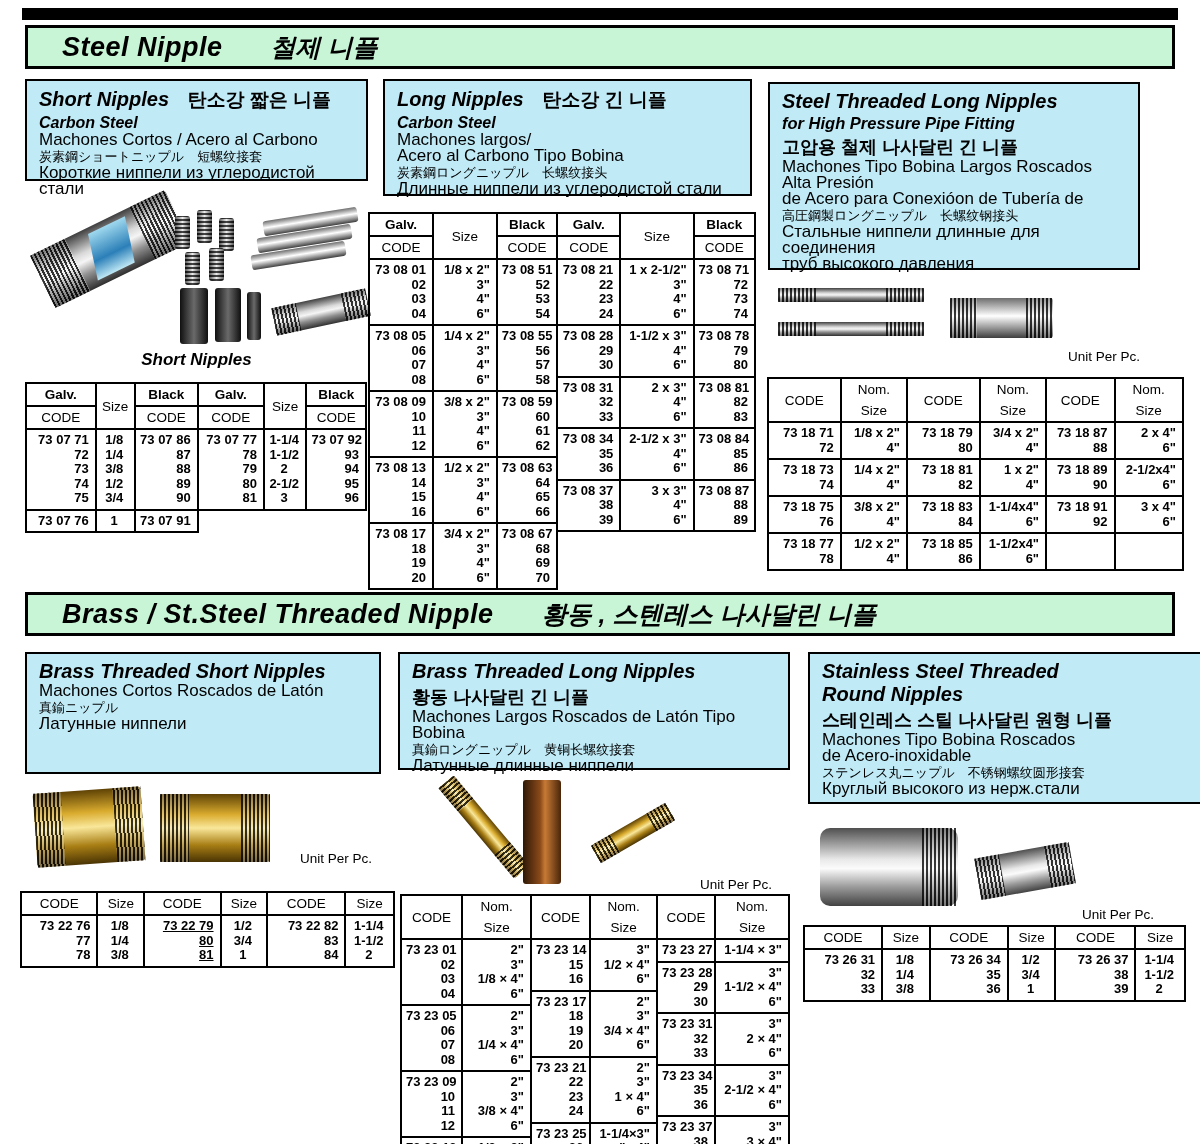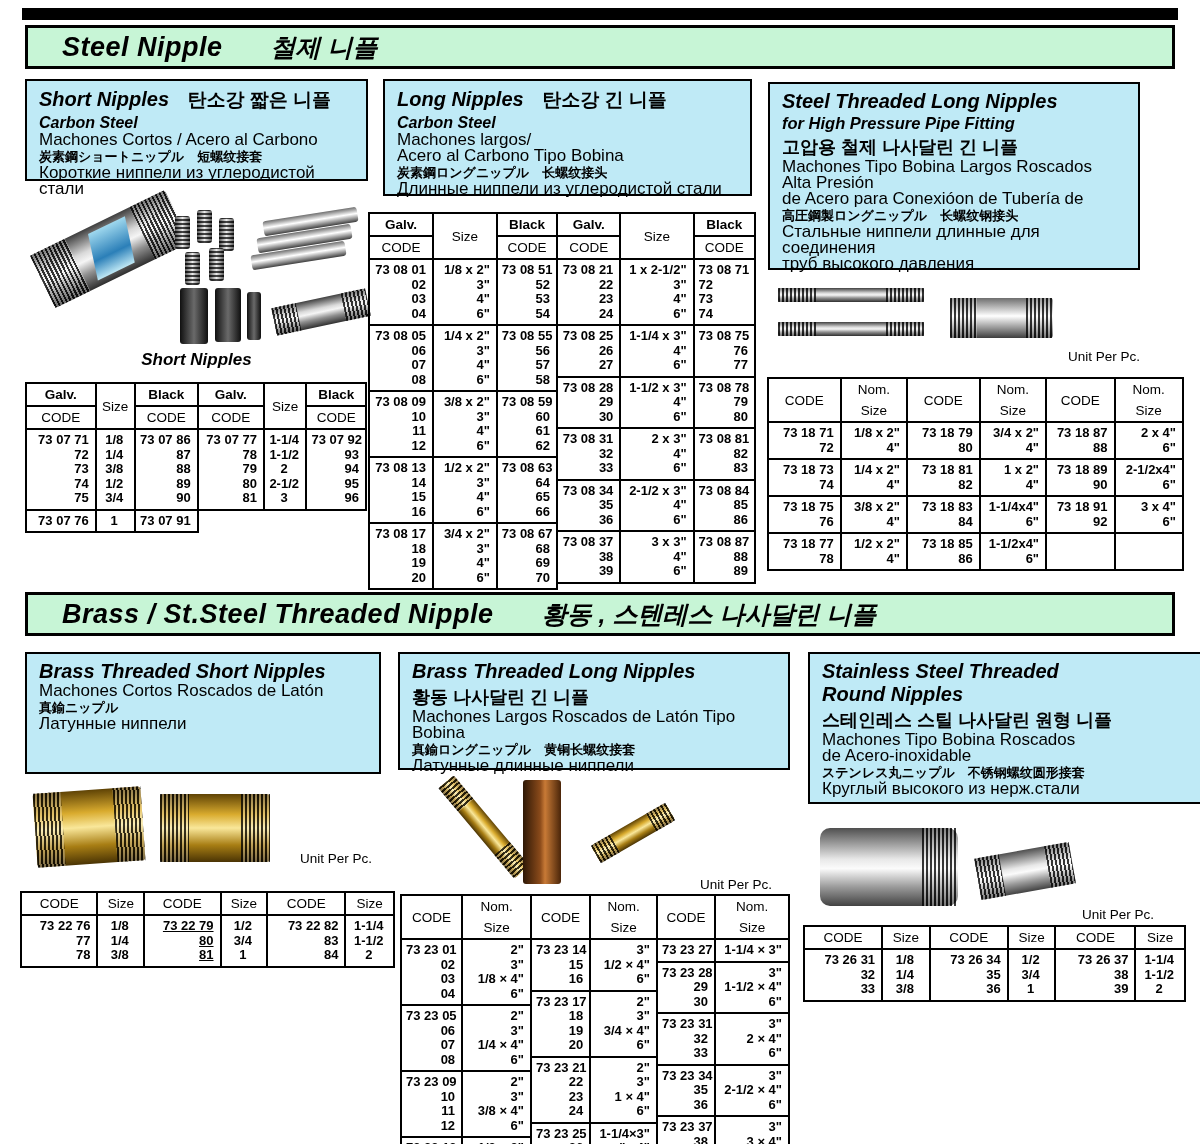--- a/index.html
+++ b/index.html
@@ -13,21 +13,21 @@
   .banner .b-ko{font-style:italic;font-weight:800;font-size:25px;margin-left:48px;}
   .secbox{position:absolute;background:var(--section-bg,#bfeaf6);border:2.5px solid #000;
           box-sizing:border-box;padding:6px 10px 4px 12px;}
   .s-line1{white-space:nowrap;}
   .s-title{font-style:italic;font-weight:800;font-size:20px;}
   .s-title2{font-style:italic;font-weight:800;font-size:16.5px;display:block;margin-top:1px;}
   .s-ko{font-weight:800;font-size:19px;margin-left:14px;}
   .s-koline{font-weight:800;font-size:18px;margin-top:2px;}
   .s-sub{font-style:italic;font-weight:800;font-size:16px;margin-top:1px;}
   .s-small{font-size:17px;line-height:16px;}
-  .s-cjk{font-size:13px;font-weight:700;line-height:17px;}
+  .s-cjk{font-size:13px;font-weight:400;line-height:17px;}
   .caption{position:absolute;font-style:italic;font-weight:800;font-size:17px;text-align:center;}
   .unit{position:absolute;font-size:13.5px;}
   .tblwrap{position:absolute;}
   .tbl{border-collapse:collapse;width:100%;table-layout:fixed;font-size:13px;font-weight:700;}
   .tbl th,.tbl td{border:2px solid #000;vertical-align:middle;box-sizing:border-box;}
   .tbl th{font-weight:400;padding:0;font-size:13.5px;text-align:center;}
   .tbl th div{padding:3px 2px;line-height:15px;}
   .tbl th.split div:first-child{font-weight:700;border-bottom:2px solid #000;}
   .tbl td{padding:3px 6px 3px 4px;}
   .tbl td div{line-height:14.5px;white-space:nowrap;}
@@ -362,42 +362,25 @@
                 <div>22</div>
                 <div>23</div>
                 <div>24</div>
               </td>
               <td style="text-align: right;">
                 <div>1 x 2-1/2"</div>
                 <div>3"</div>
                 <div>4"</div>
                 <div>6"</div>
               </td>
-              <td style="">
+              <td style="text-align: right;">
                 <div>73 08 71</div>
                 <div>72</div>
                 <div>73</div>
                 <div>74</div>
-              </td>
-            </tr>
-            <tr>
-              <td style="text-align: right;">
-                <div>73 08 25</div>
-                <div>26</div>
-                <div>27</div>
-              </td>
-              <td style="text-align: right;">
-                <div>1-1/4 x 3"</div>
-                <div>4"</div>
-                <div>6"</div>
-              </td>
-              <td style="text-align: right;">
-                <div>73 08 75</div>
-                <div>76</div>
-                <div>77</div>
               </td>
             </tr>
             <tr>
               <td style="text-align: right;">
                 <div>73 08 28</div>
                 <div>29</div>
                 <div>30</div>
               </td>
               <td style="text-align: right;">
                 <div>1-1/2 x 3"</div>

